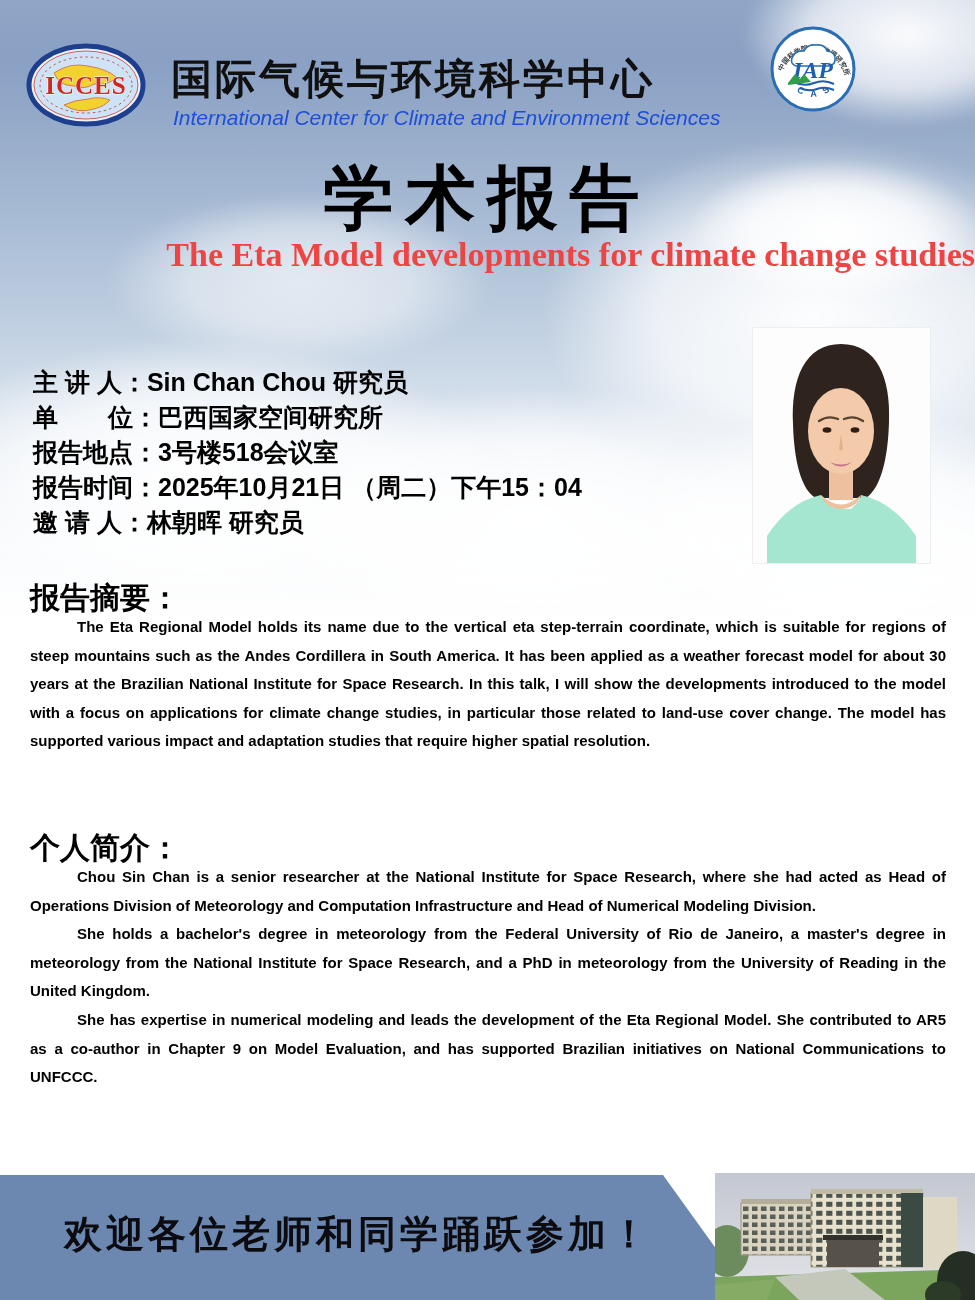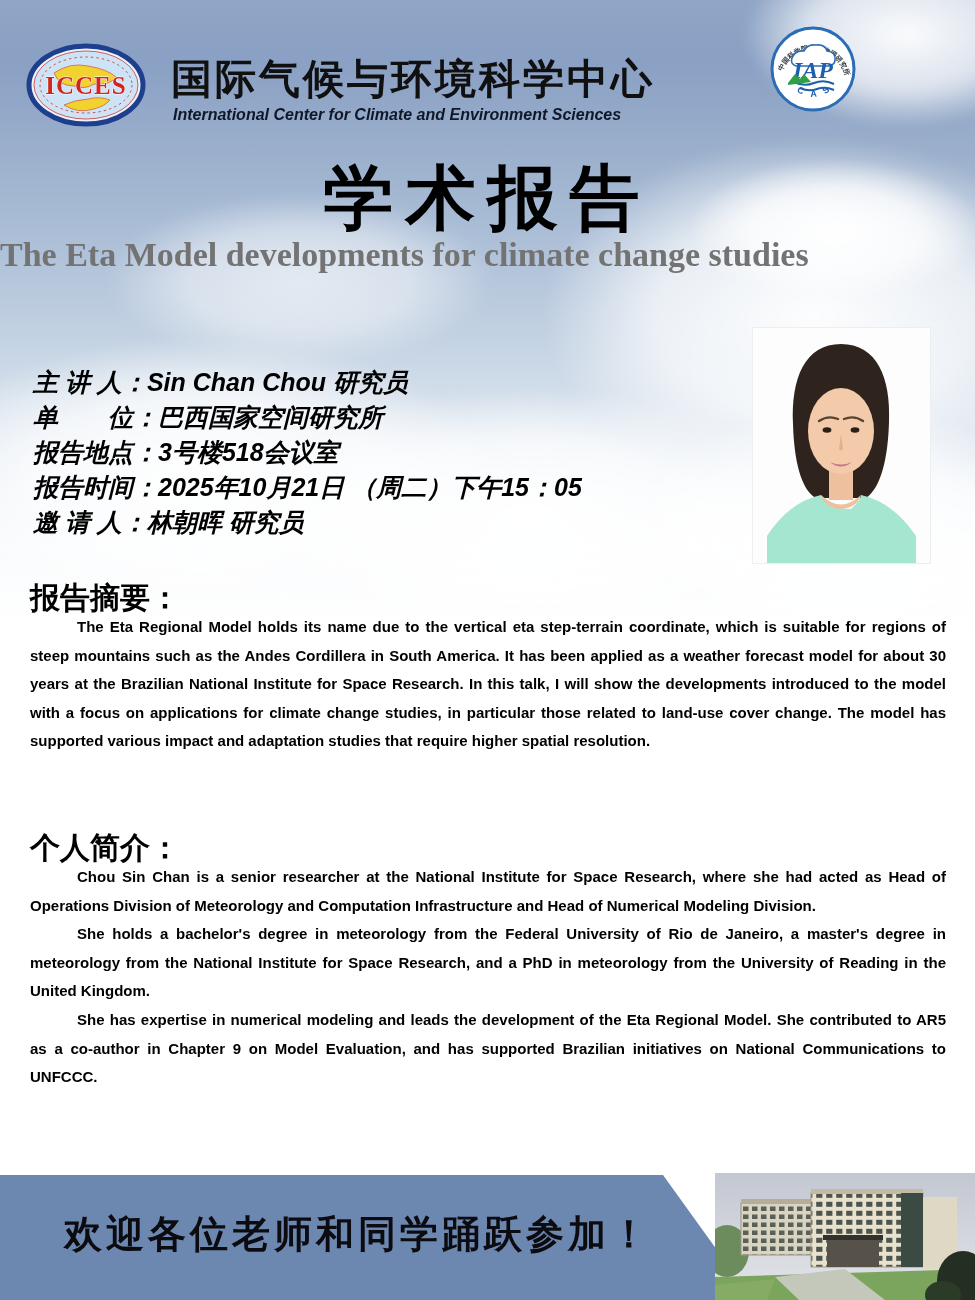--- a/index.html
+++ b/index.html
@@ -26,32 +26,32 @@
   .c4{left:240px;top:390px;width:580px;height:250px;}
   .c5{left:110px;top:195px;width:380px;height:170px;opacity:.65;}
   .c6{left:620px;top:410px;width:460px;height:240px;}
 
   
   .icces{position:absolute;left:26px;top:43px;width:120px;height:84px;}
   .orgzh{position:absolute;left:171px;top:52px;width:560px;
     font-family:"Liberation Serif",serif;font-weight:bold;font-size:41px;
     letter-spacing:3px;color:#101010;}
   .orgen{position:absolute;left:173px;top:106px;width:560px;
-    font-style:italic;font-weight:bold;font-size:16px;color:#0f172a;}
+    font-style:italic;font-weight:normal;font-size:21px;color:#1d4ed8;}
   .iap{position:absolute;left:770px;top:26px;width:86px;height:86px;}
 
   
   .titlezh{position:absolute;left:0;top:152px;width:975px;text-align:center;
     font-family:"Liberation Serif",serif;font-weight:bold;font-size:70px;
     letter-spacing:12px;color:#000;}
-  .titleen{position:absolute;left:0;top:236px;width:975px;text-align:left;
-    font-family:"Liberation Serif",serif;font-weight:bold;font-size:34px;color:#737373;}
-
-  
-  .info{position:absolute;left:33px;top:365px;font-style:italic;}
+  .titleen{position:absolute;left:0;top:236px;width:975px;text-align:right;
+    font-family:"Liberation Serif",serif;font-weight:bold;font-size:34px;color:#ef4444;}
+
+  
+  .info{position:absolute;left:33px;top:365px;}
   .info-row{font-size:25px;font-weight:bold;line-height:35px;white-space:nowrap;}
   .info-label{display:inline-block;}
   
   .photo{position:absolute;left:753px;top:328px;width:177px;height:235px;
     background:#fff;box-shadow:0 0 0 1px #eceff2;}
   .photo svg{display:block;}
 
   
   .sec{position:absolute;left:30px;width:916px;}
   .abstract{top:583px;}
@@ -127,21 +127,21 @@
     <div class="info-row">
       <span class="info-label">主 讲 人：</span><span class="info-value">Sin Chan Chou 研究员</span>
     </div>
     <div class="info-row">
       <span class="info-label">单　　位：</span><span class="info-value">巴西国家空间研究所</span>
     </div>
     <div class="info-row">
       <span class="info-label">报告地点：</span><span class="info-value">3号楼518会议室</span>
     </div>
     <div class="info-row">
-      <span class="info-label">报告时间：</span><span class="info-value">2025年10月21日 （周二）下午15：05</span>
+      <span class="info-label">报告时间：</span><span class="info-value">2025年10月21日 （周二）下午15：04</span>
     </div>
     <div class="info-row">
       <span class="info-label">邀 请 人：</span><span class="info-value">林朝晖 研究员</span>
     </div>
   </div>
 
   <div class="photo">
     <svg width="177" height="235" viewBox="0 0 177 235">
       <rect width="177" height="235" fill="#fdfdfd"></rect>
       <path d="M88,16 C52,16 38,50 40,96 C41,132 48,162 63,170 L113,170 C128,160 135,130 136,94 C138,50 124,16 88,16 Z" fill="#2e241d"></path>

